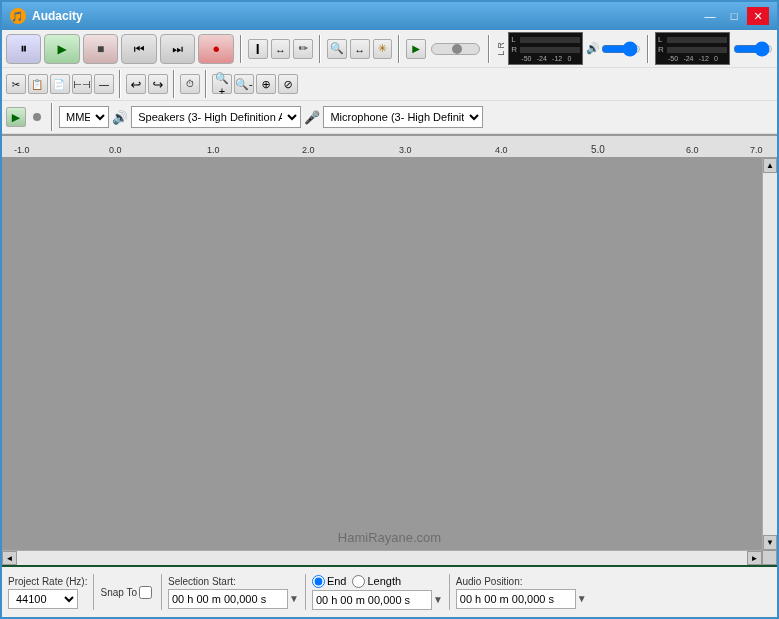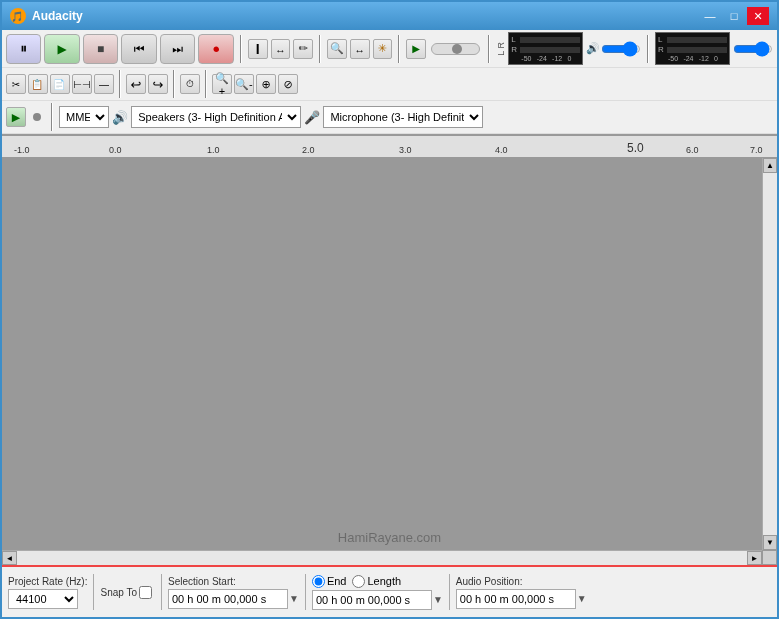--- a/index.html
+++ b/index.html
@@ -355,21 +355,21 @@
 
     <div id="timeline" style="background:#e0e0e0; height:22px; border-bottom:1px solid #999; position:relative; overflow:hidden;">
       <div style="position:absolute; left:0; right:15px; top:0; bottom:0; display:flex; align-items:flex-end; padding-bottom:2px;padding-left:28px;">
 
         <div style="position:absolute; left:12px; font-size:9px; color:#333;">-1.0</div>
         <div style="position:absolute; left:107px; font-size:9px; color:#333;">0.0</div>
         <div style="position:absolute; left:205px; font-size:9px; color:#333;">1.0</div>
         <div style="position:absolute; left:300px; font-size:9px; color:#333;">2.0</div>
         <div style="position:absolute; left:397px; font-size:9px; color:#333;">3.0</div>
         <div style="position:absolute; left:493px; font-size:9px; color:#333;">4.0</div>
-        <div style="position:absolute; left:589px; font-size:12px; color:#333;margin-left:36px;">5.0</div>
+        <div style="position:absolute; left:589px; font-size:10px; color:#333;">5.0</div>
         <div style="position:absolute; left:684px; font-size:9px; color:#333;">6.0</div>
         <div style="position:absolute; left:748px; font-size:9px; color:#333;">7.0</div>
       </div>
     </div>
 
     <div style="position:relative; flex:1; display:flex; flex-direction:column;">
       <div style="position:relative; flex:1;">
 
         <div style="position:absolute; top:0; left:0; right:15px; bottom:15px; background:#999;">
         </div>
@@ -387,21 +387,21 @@
         </div>
 
         <div style="position:absolute; right:0; bottom:0; width:15px; height:15px; background:#d0d0d0; border:1px solid #999;"></div>
 
         <div style="position:absolute; bottom:20px; left:50%; transform:translateX(-50%); color:rgba(0,0,0,0.3); font-size:13px; pointer-events:none; white-space:nowrap;">HamiRayane.com</div>
       </div>
     </div>
 
   </div>
 
-  <div id="statusbar" style="height:52px; background:#f0f0f0; border-top:2px solid #ef4444; display:flex; align-items:center; padding:3px 6px; gap:6px;">
+  <div id="statusbar" style="height:52px; background:#f0f0f0; border-top:2px solid #14532d; display:flex; align-items:center; padding:3px 6px; gap:6px;">
 
     <div class="status-group">
       <span class="status-label">Project Rate (Hz):</span>
       <select class="status-input" style="width:70px;">
         <option>44100</option>
         <option>22050</option>
         <option>48000</option>
         <option>96000</option>
       </select>
     </div>

